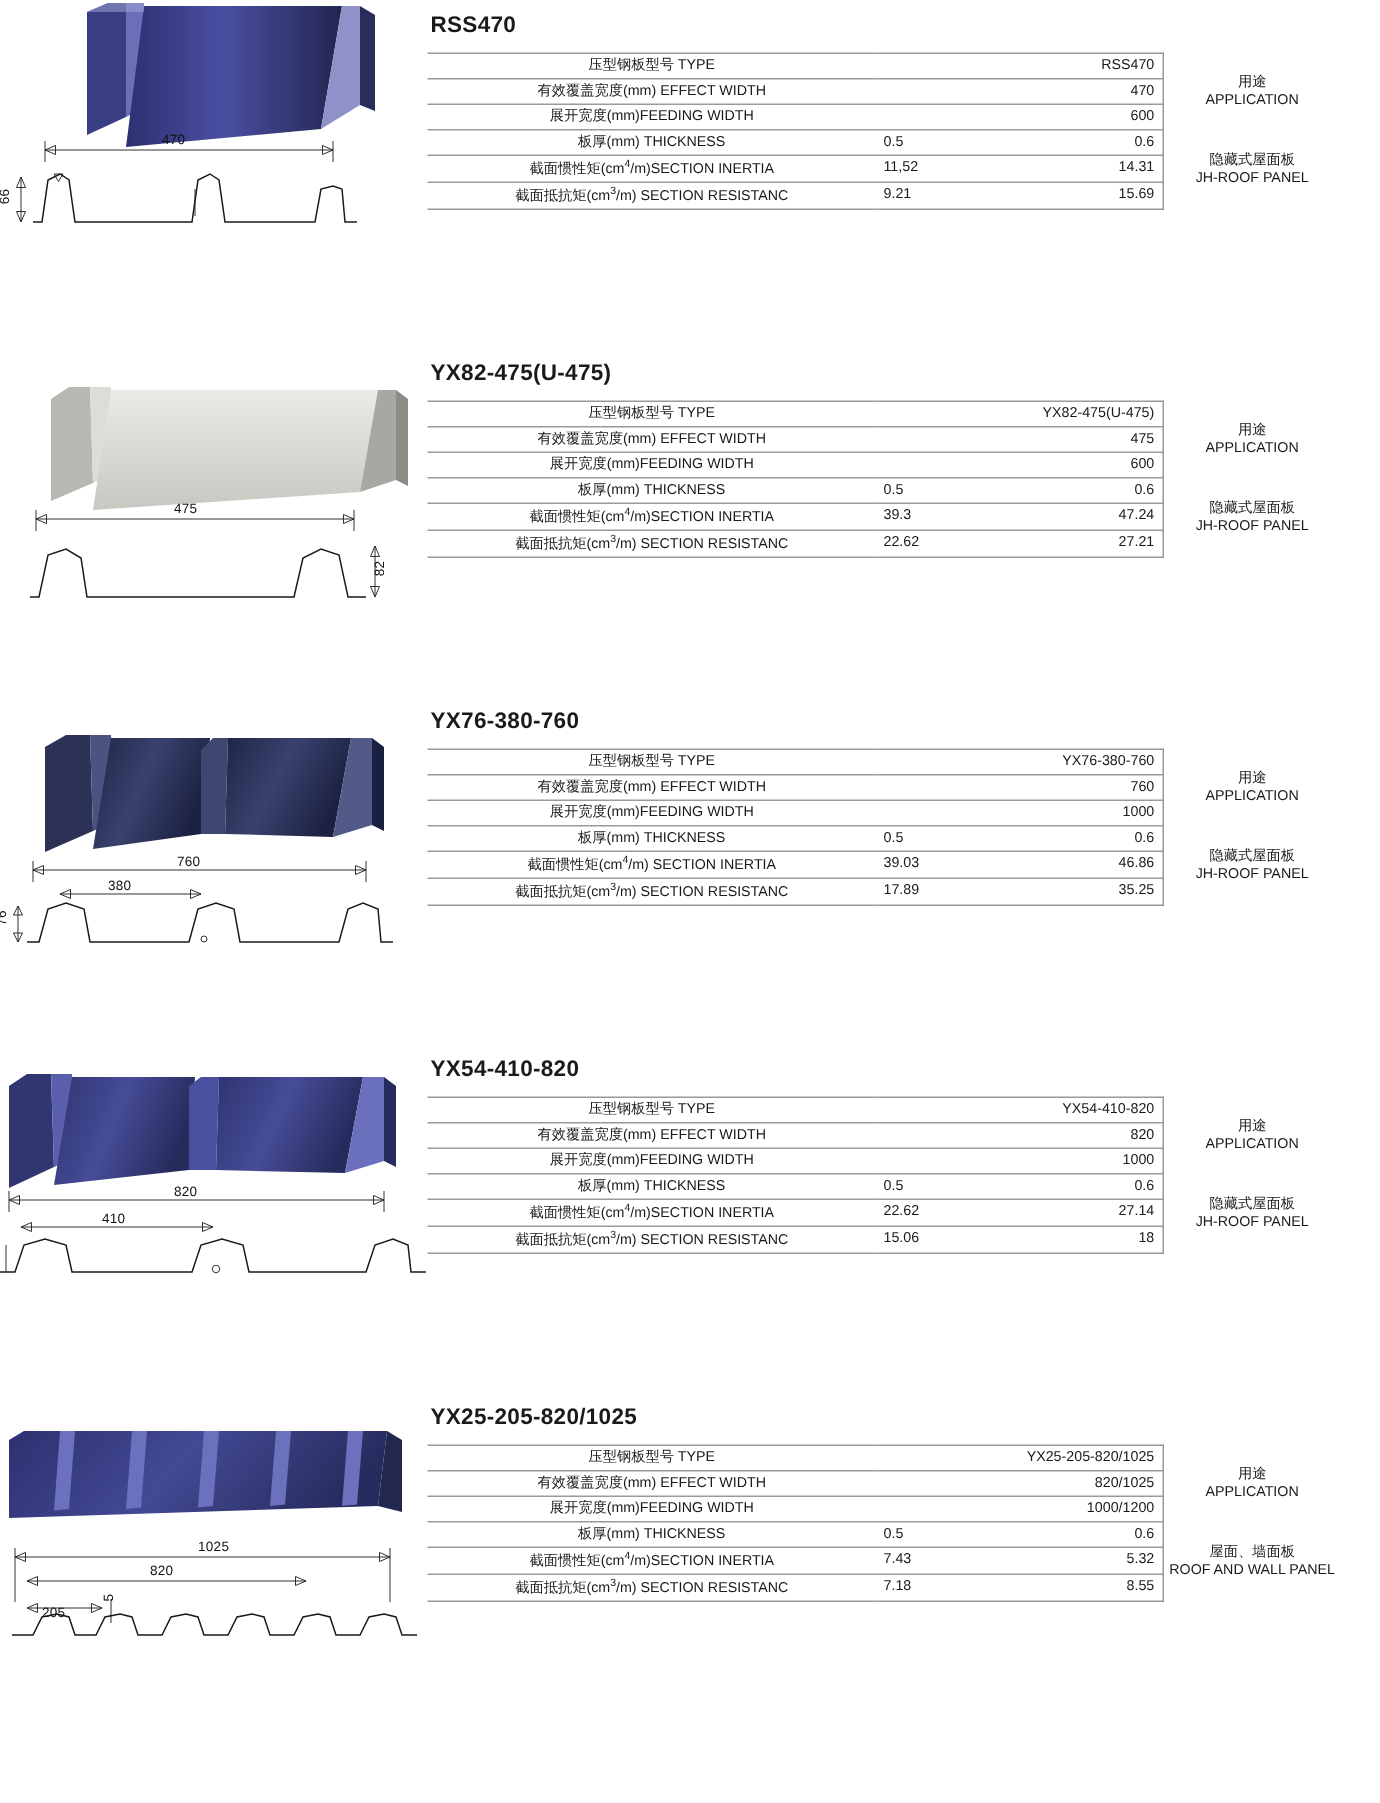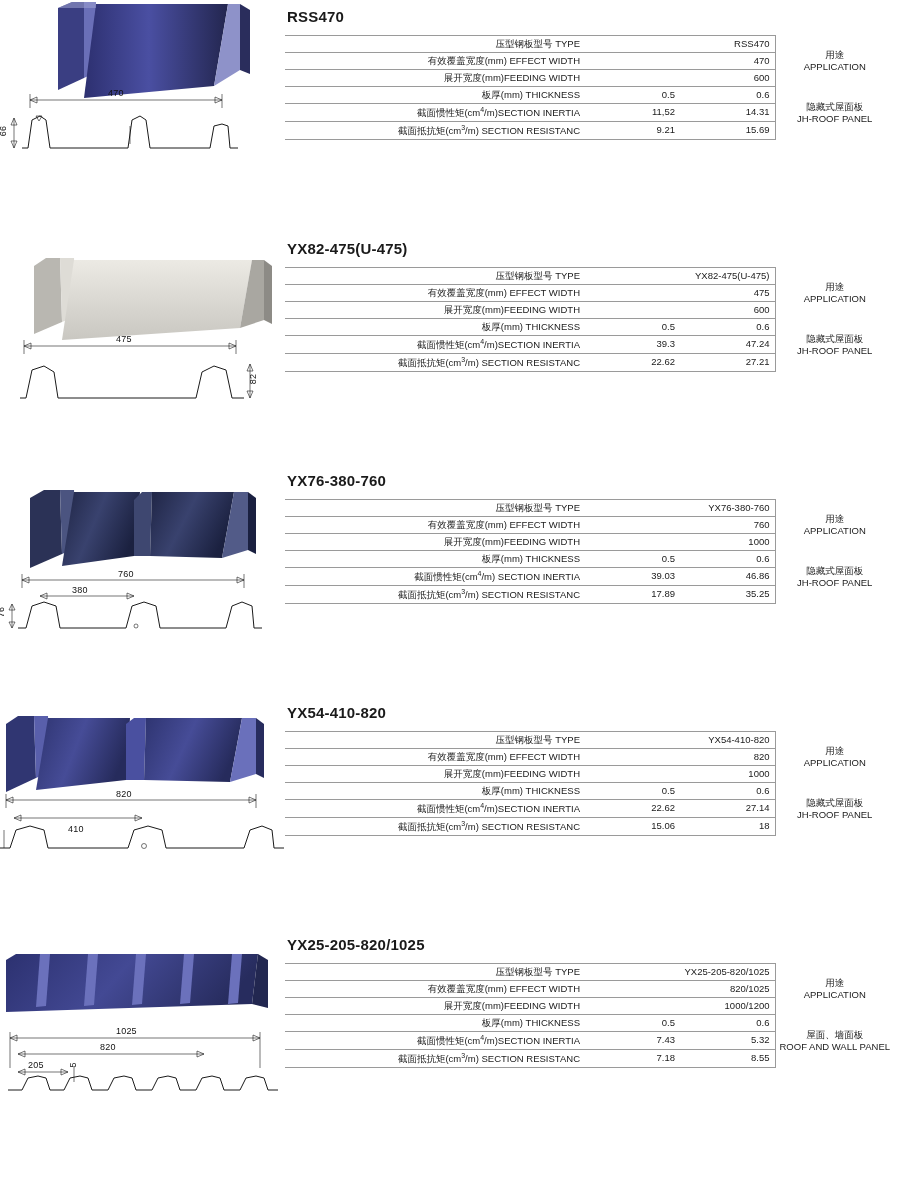--- a/index.html
+++ b/index.html
@@ -69,22 +69,22 @@
   table.spec td {
     font-size: 9.5px;
     color: #1a1a1a;
     padding: 2px 5px 2px 4px;
     border-bottom: 1px solid #9a9a9a;
     line-height: 1.25;
     white-space: nowrap;
     overflow: hidden;
   }
   table.spec tr:first-child td { border-top: 1px solid #9a9a9a; }
-  td.lbl { width: 300px; text-align: right; }
-  td.c1 { width: 95px; text-align: right; border-left: none; }
+  td.lbl { width: 300px; text-align: center; }
+  td.c1 { width: 95px; border-left: none; }
   td.c2 { width: 95px; text-align: right; border-right: 1px solid #9a9a9a; }
   td.app {
     width: 120px;
     text-align: center;
     border-bottom: none !important;
     border-top: none !important;
     vertical-align: middle;
     font-size: 9.5px;
     line-height: 1.35;
     white-space: normal;
@@ -411,21 +411,21 @@
             <line class="thin" x1="6" y1="6" x2="6" y2="20"></line>
             <line class="thin" x1="256" y1="6" x2="256" y2="20"></line>
             <line class="thin" x1="14" y1="30" x2="142" y2="30"></line>
             <path class="thin" d="M14 30 l7 -3 v6 z" fill="#1a1a1a"></path>
             <path class="thin" d="M142 30 l-7 -3 v6 z" fill="#1a1a1a"></path>
             <line class="thin" x1="4" y1="42" x2="4" y2="60"></line>
             <path class="stroke" d="M0 60 L10 60 L16 42 L30 38 L44 42 L48 60 L128 60 L134 42 L148 38 L162 42 L166 60 L244 60 L250 42 L262 38 L272 42 L274 60 L284 60"></path>
             <circle cx="144" cy="58" r="2.5" class="thin"></circle>
           </svg>
           <div class="dimtext" style="position:absolute; left:116px; top:1px;">820</div>
-          <div class="dimtext" style="position:absolute; left:68px; top:36px;">410</div>
+          <div class="dimtext" style="position:absolute; left:68px; top:19px;">410</div>
 
         </div>
       </div>
     </div>
 
     <div class="info">
       <div class="title">YX54-410-820</div>
       <table class="spec">
         <tbody>
             <tr>
@@ -507,23 +507,23 @@
             <line class="thin" x1="260" y1="8" x2="260" y2="44"></line>
             <line class="thin" x1="18" y1="30" x2="204" y2="30"></line>
             <path class="thin" d="M18 30 l7 -3 v6 z" fill="#1a1a1a"></path>
             <path class="thin" d="M204 30 l-7 -3 v6 z" fill="#1a1a1a"></path>
             <line class="thin" x1="18" y1="48" x2="68" y2="48"></line>
             <path class="thin" d="M18 48 l7 -3 v6 z" fill="#1a1a1a"></path>
             <path class="thin" d="M68 48 l-7 -3 v6 z" fill="#1a1a1a"></path>
             <line class="thin" x1="74" y1="42" x2="74" y2="58"></line>
             <path class="stroke" d="M8 66 L22 66 L28 54 L38 52 L46 54 L50 66 L64 66 L70 54 L80 52 L88 54 L92 66 L108 66 L114 54 L124 52 L132 54 L136 66 L152 66 L158 54 L168 52 L176 54 L180 66 L196 66 L202 54 L212 52 L220 54 L224 66 L240 66 L246 54 L256 52 L264 54 L268 66 L278 66"></path>
           </svg>
-          <div class="dimtext" style="position:absolute; left:116px; top:2px;">1025</div>
+          <div class="dimtext" style="position:absolute; left:132px; top:2px;">1025</div>
           <div class="dimtext" style="position:absolute; left:100px; top:18px;">820</div>
-          <div class="dimtext" style="position:absolute; left:28px; top:36px;">205</div>
+          <div class="dimtext" style="position:absolute; left:28px; top:46px;">205</div>
           <div class="dimtext" style="position:absolute; left:70px; top:36px; transform:rotate(-90deg);">5</div>
         </div>
       </div>
     </div>
 
     <div class="info">
       <div class="title">YX25-205-820/1025</div>
       <table class="spec">
         <tbody>
             <tr>

